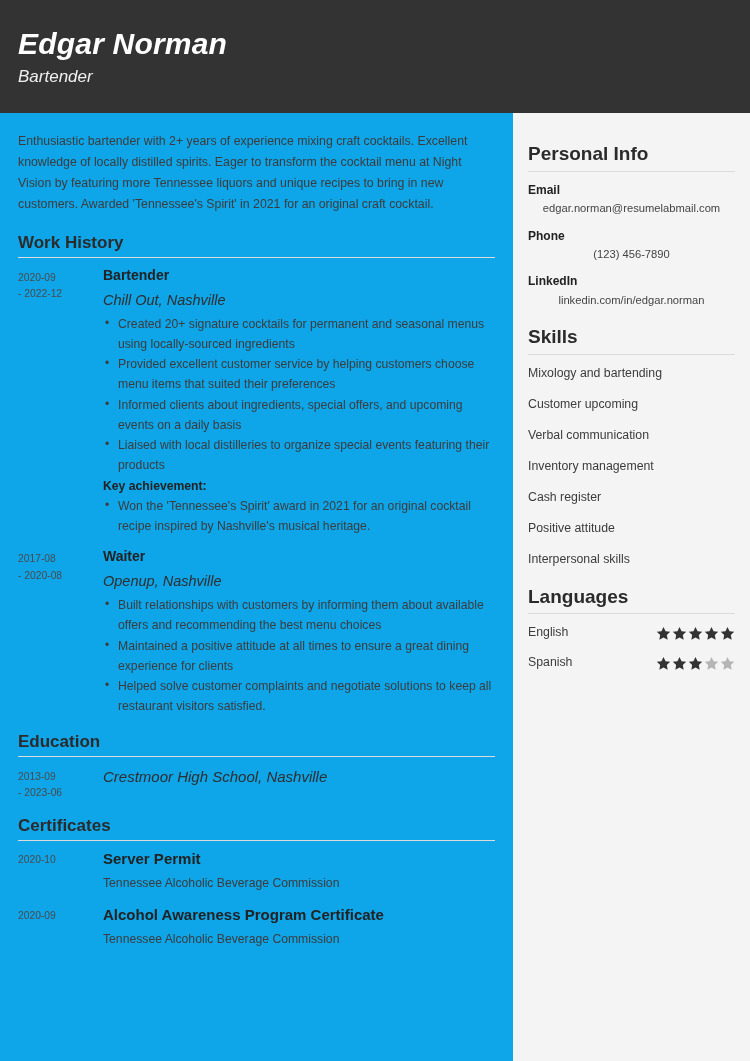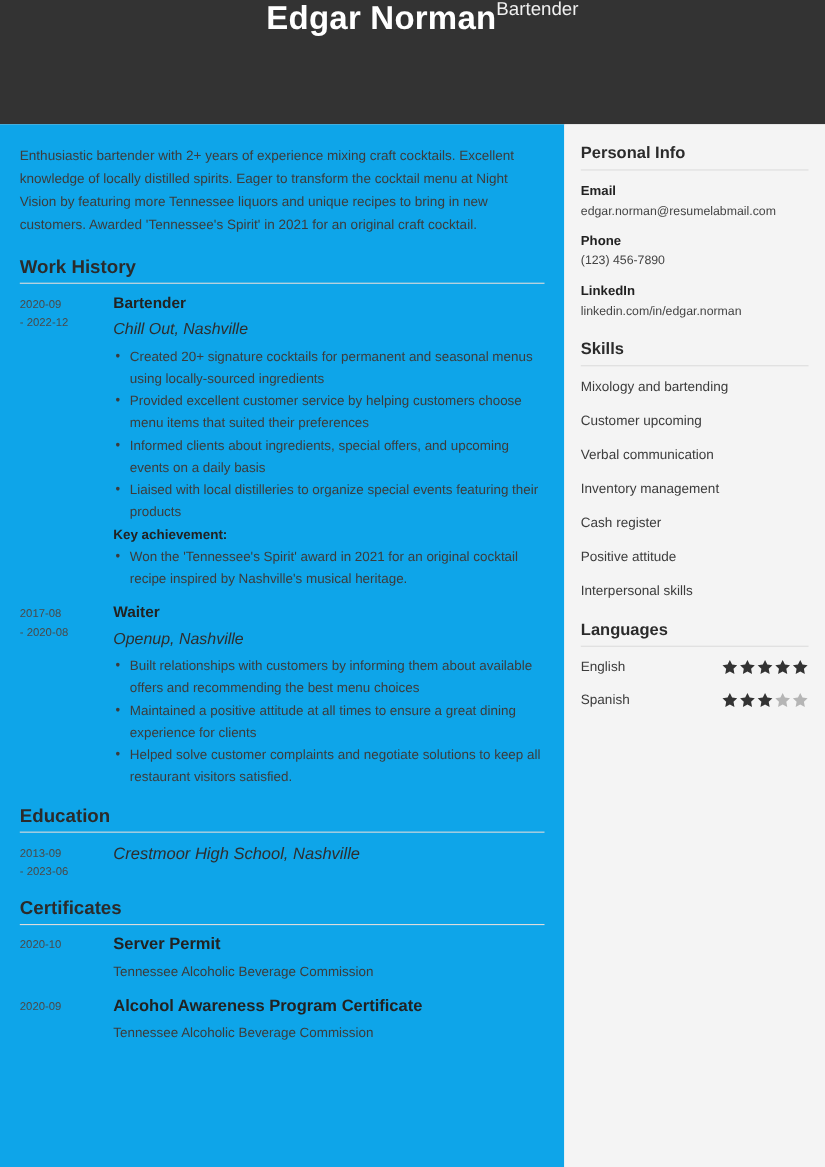--- a/index.html
+++ b/index.html
@@ -20,23 +20,24 @@
     overflow: hidden;
     box-sizing: border-box;
   }
 
   
   .header {
     background: #333333;
     height: 113px;
     padding: 0 0 0 18px;
     display: flex;
-    flex-direction: row;
+    flex-direction: column;
     justify-content: center;
     box-sizing: border-box;
+    font-style: italic;
   }
   .header-name {
     color: #ffffff;
     font-size: 30px;
     font-weight: bold;
     line-height: 1.1;
     letter-spacing: 0.2px;
     margin: 0 0 8px 0;
   }
   .header-title {
@@ -176,24 +177,24 @@
     font-size: 12.2px;
     color: #3c3c3c;
     margin: 0;
     line-height: 1.4;
   }
   .entry.cert { margin-bottom: 14px; }
   .entry.cert .entry-dates { padding-top: 2px; }
 
   
   .side-heading {
-    font-size: 15px;
+    font-size: 19px;
     font-weight: bold;
     color: #2b2b2b;
-    margin: 0 0 5px 0;
+    margin: 12px 0 5px 0;
     line-height: 1.2;
   }
   .side-rule {
     border: 0;
     border-top: 1px solid #dcdcdc;
     margin: 0 0 11px 0;
   }
   .side-section { margin-bottom: 18px; }
 
   .info-item { margin-bottom: 12px; }
@@ -203,20 +204,21 @@
     color: #222222;
     margin: 0 0 3px 0;
     line-height: 1.3;
   }
   .info-value {
     font-size: 11.2px;
     color: #444444;
     margin: 0;
     line-height: 1.35;
     word-break: break-word;
+    text-align: center;
   }
 
   .skill-item {
     font-size: 12.3px;
     color: #3c3c3c;
     line-height: 1.3;
     margin-bottom: 15px;
   }
   .skill-item:last-child { margin-bottom: 4px; }
 

